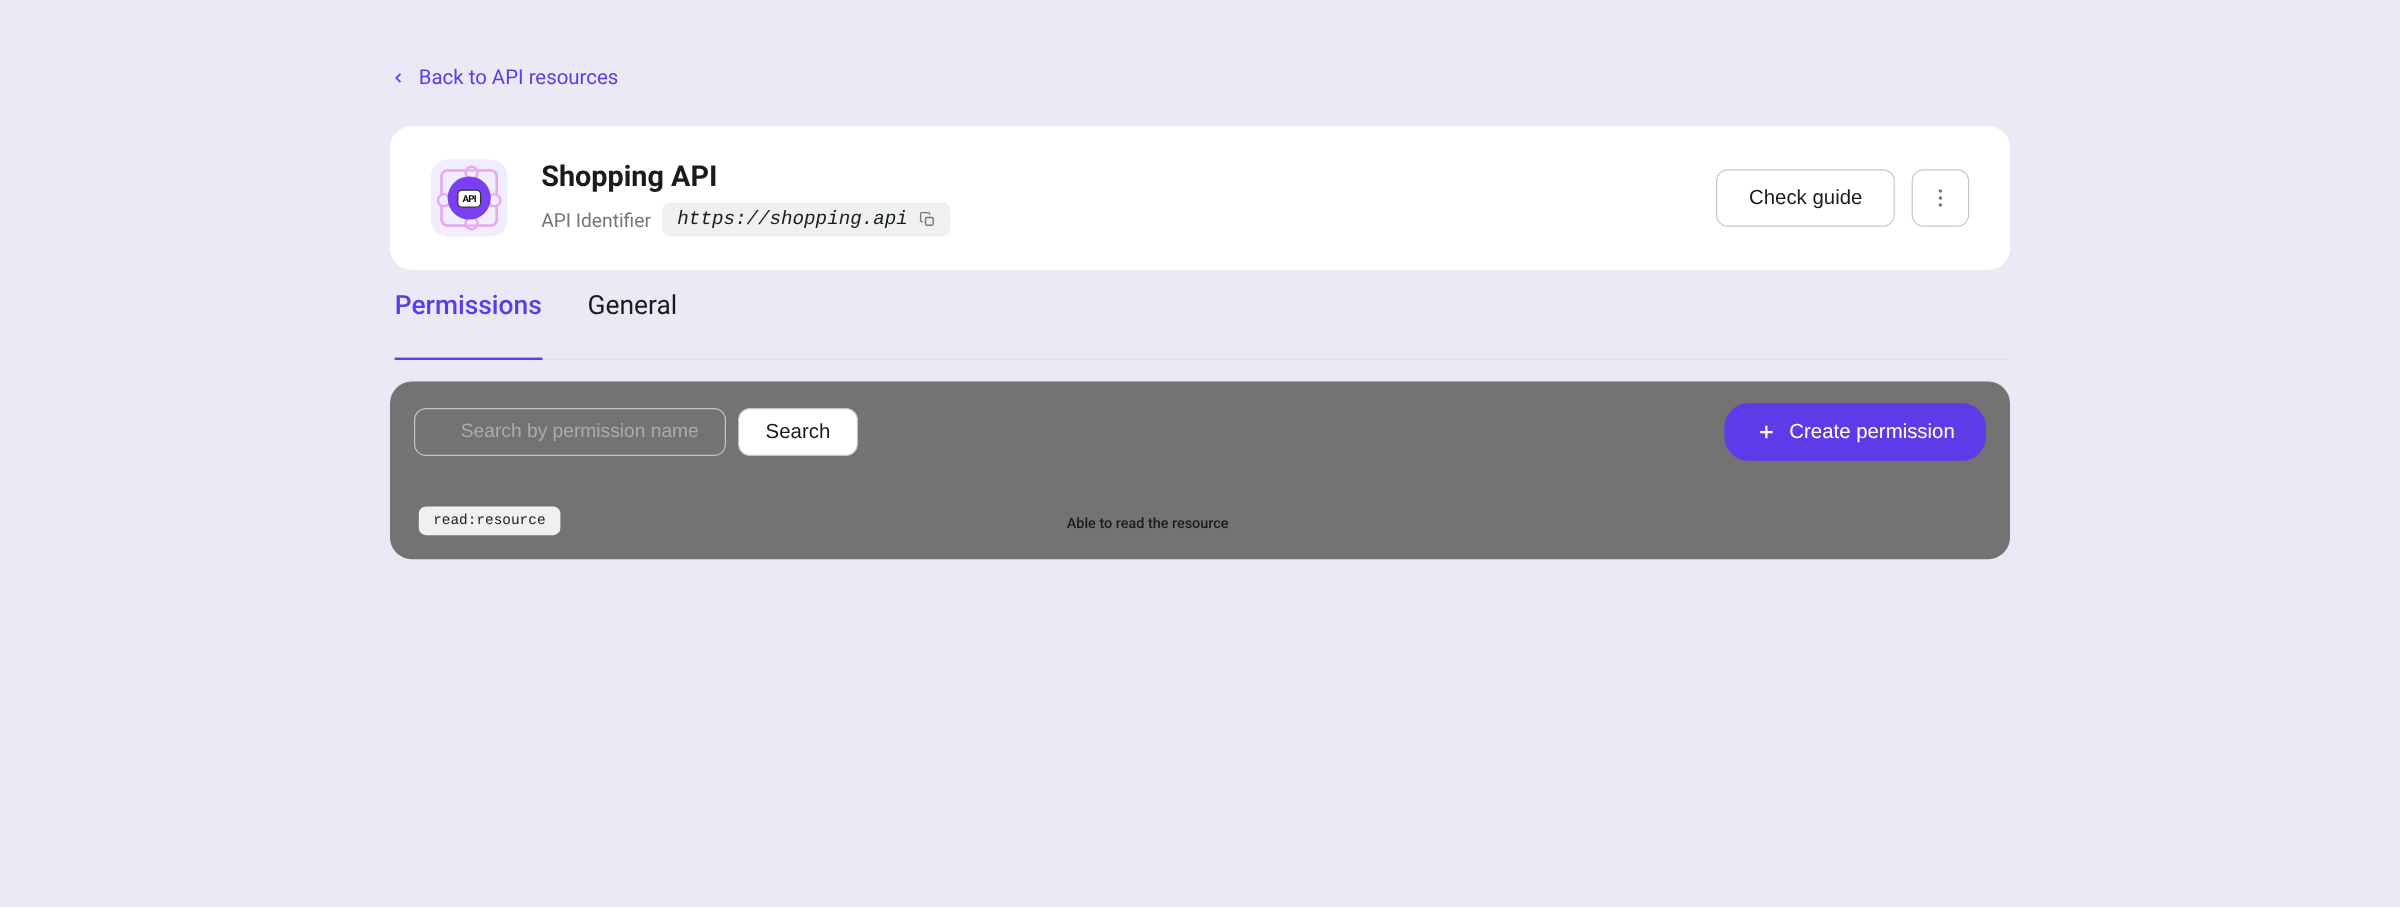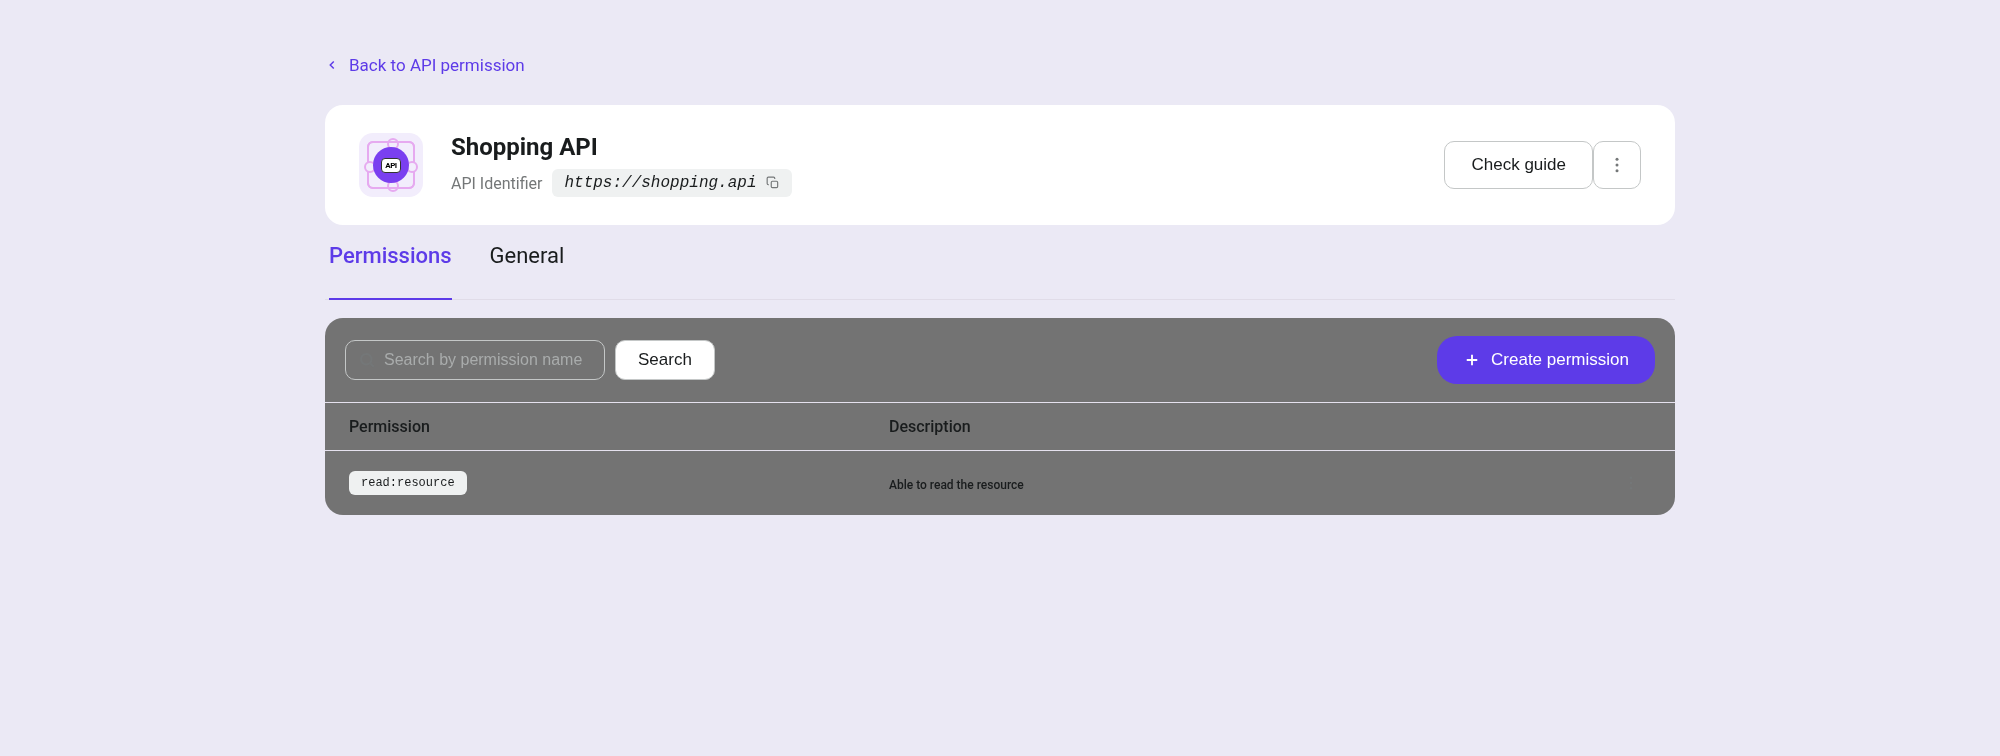--- a/index.html
+++ b/index.html
@@ -127,20 +127,21 @@
       font-style: italic;
     }
     .id-pill svg {
       width: 14px;
       height: 14px;
       color: #747778;
     }
     .header-right {
       display: flex;
       align-items: flex-start;
+      gap: 14px;
     }
     .btn-outline {
       display: inline-flex;
       align-items: center;
       justify-content: center;
       height: 48px;
       padding: 0 26px;
       background: #fff;
       border: 1px solid #c4c7c7;
       border-radius: 10px;
@@ -293,21 +294,21 @@
     }
   </style>
 </head>
 <body>
 
 <div class="container">
   <a class="back-link">
     <svg viewBox="0 0 24 24" fill="none" stroke="currentColor" stroke-width="2.5">
         <polyline points="15 18 9 12 15 6"></polyline>
       </svg>
-    <span>Back to API permission</span>
+    <span>Back to API resources</span>
   </a>
 
   <div class="header-card">
     <div class="header-left">
       <div class="api-icon-wrap">
         <div class="ring"></div>
         <div class="ring ring-side"></div>
         <div class="inner-circle">
           <span class="badge">API</span>
         </div>
@@ -365,25 +366,20 @@
       </div>
       <button class="btn-primary">
         <svg viewBox="0 0 24 24" fill="none" stroke="currentColor" stroke-width="2.5">
             <line x1="12" y1="5" x2="12" y2="19"></line>
             <line x1="5" y1="12" x2="19" y2="12"></line>
           </svg>
         <span>Create permission</span>
       </button>
     </div>
 
-    <div class="table-header">
-      <div class="col-permission">Permission</div>
-      <div class="col-description">Description</div>
-      <div class="col-actions"></div>
-    </div>
 
     <div class="table-row">
       <div class="col-permission">
         <span class="perm-tag">read:resource</span>
       </div>
       <div class="col-description">
         <span class="row-desc">Able to read the resource</span>
       </div>
       <div class="row-actions">
         <svg viewBox="0 0 24 24" fill="currentColor">

